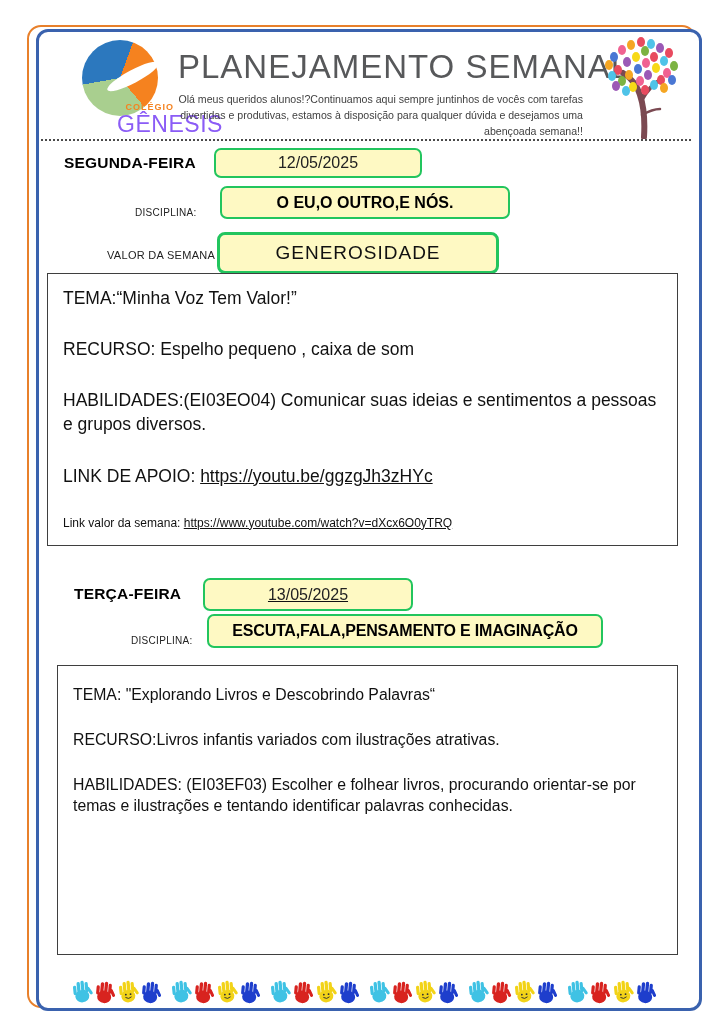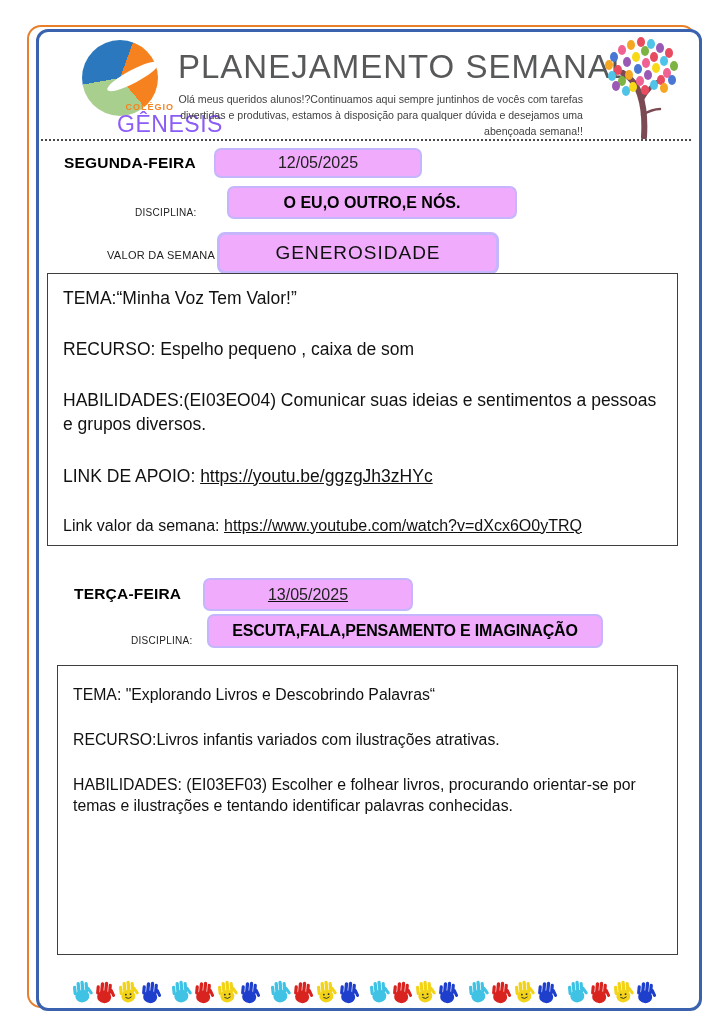--- a/index.html
+++ b/index.html
@@ -23,33 +23,33 @@
   .title{position:absolute;left:178px;top:48px;width:412px;text-align:center;
         font-size:33px;color:#57585A;letter-spacing:1px;white-space:nowrap;}
   .subtitle{position:absolute;left:159px;top:92px;width:424px;text-align:right;
         font-size:10.6px;line-height:1.5;color:#3F3F3F;}
   .tree{position:absolute;left:598px;top:33px;width:92px;height:106px;}
   .dotted-sep{position:absolute;left:41px;top:139px;width:650px;border-top:2px dotted #4a4a4a;}
 
   
   .day-label{position:absolute;font-size:15.5px;font-weight:bold;color:#000;letter-spacing:.2px;}
   .small-label{position:absolute;font-size:10px;color:#222;letter-spacing:.3px;margin-top:9px;}
-  .field-box{position:absolute;border:2px solid #c4b5fd;border-radius:7px;background:#f0abfc;
+  .field-box{position:absolute;border:2px solid #22c55e;border-radius:7px;background:#fef9c3;
         display:flex;align-items:center;justify-content:center;}
   .date-text{font-size:16px;color:#222;}
   .disc-text{font-size:16px;font-weight:bold;color:#000;}
   .valor-box{border-width:3px;border-radius:10px;}
   .valor-text{font-size:19px;color:#111;letter-spacing:1px;}
 
   
   .content-box{position:absolute;border:1.6px solid #3F3F3F;background:#fff;box-sizing:border-box;}
   .content-box p{margin:0;}
   .box1{left:47px;top:273px;width:631px;height:273px;padding:12px 15px;}
   .box1 p{font-size:17.5px;line-height:1.38;margin-bottom:27px;}
-  .box1 p.last{font-size:16px;margin-bottom:0;}
+  .box1 p.last{font-size:12px;margin-bottom:0;}
   .box2{left:57px;top:665px;width:621px;height:290px;padding:18px 15px;}
   .box2 p{font-size:15.8px;line-height:1.38;margin-bottom:23px;}
   .lnk{color:#111;text-decoration:underline;cursor:pointer;}
 
   
   .hands-row{position:absolute;left:72px;top:972px;width:584px;height:32px;
         display:flex;align-items:flex-end;}
   .hand{width:22px;height:27px;margin-right:1px;flex:0 0 auto;}
   .hand:nth-child(odd){transform:rotate(-6deg);}
   .hand:nth-child(even){transform:rotate(5deg) translateY(1px);}
@@ -113,21 +113,21 @@
     </g>
   </svg>
 
   <div class="dotted-sep"></div>
 
   <div class="day-label" style="left:64px;top:154px;">SEGUNDA-FEIRA</div>
   <div class="field-box" style="left:214px;top:148px;width:204px;height:26px;">
     <span class="date-text">12/05/2025</span>
   </div>
   <div class="small-label" style="left:135px;top:198px;">DISCIPLINA:</div>
-  <div class="field-box" style="left:227px;top:186px;width:286px;height:29px;text-align:center;">
+  <div class="field-box" style="left:220px;top:186px;width:286px;height:29px;text-align:center;">
     <span class="disc-text">O EU,O OUTRO,E NÓS.</span>
   </div>
   <div class="small-label" style="left:107px;top:240px;font-size:11px;">VALOR DA SEMANA</div>
   <div class="field-box valor-box" style="left:217px;top:232px;width:276px;height:36px;border-radius:8px;">
     <span class="valor-text">GENEROSIDADE</span>
   </div>
 
   <div class="content-box box1">
     <p>TEMA:“Minha  Voz Tem Valor!”</p>
     <p>RECURSO: Espelho pequeno , caixa de som</p>

